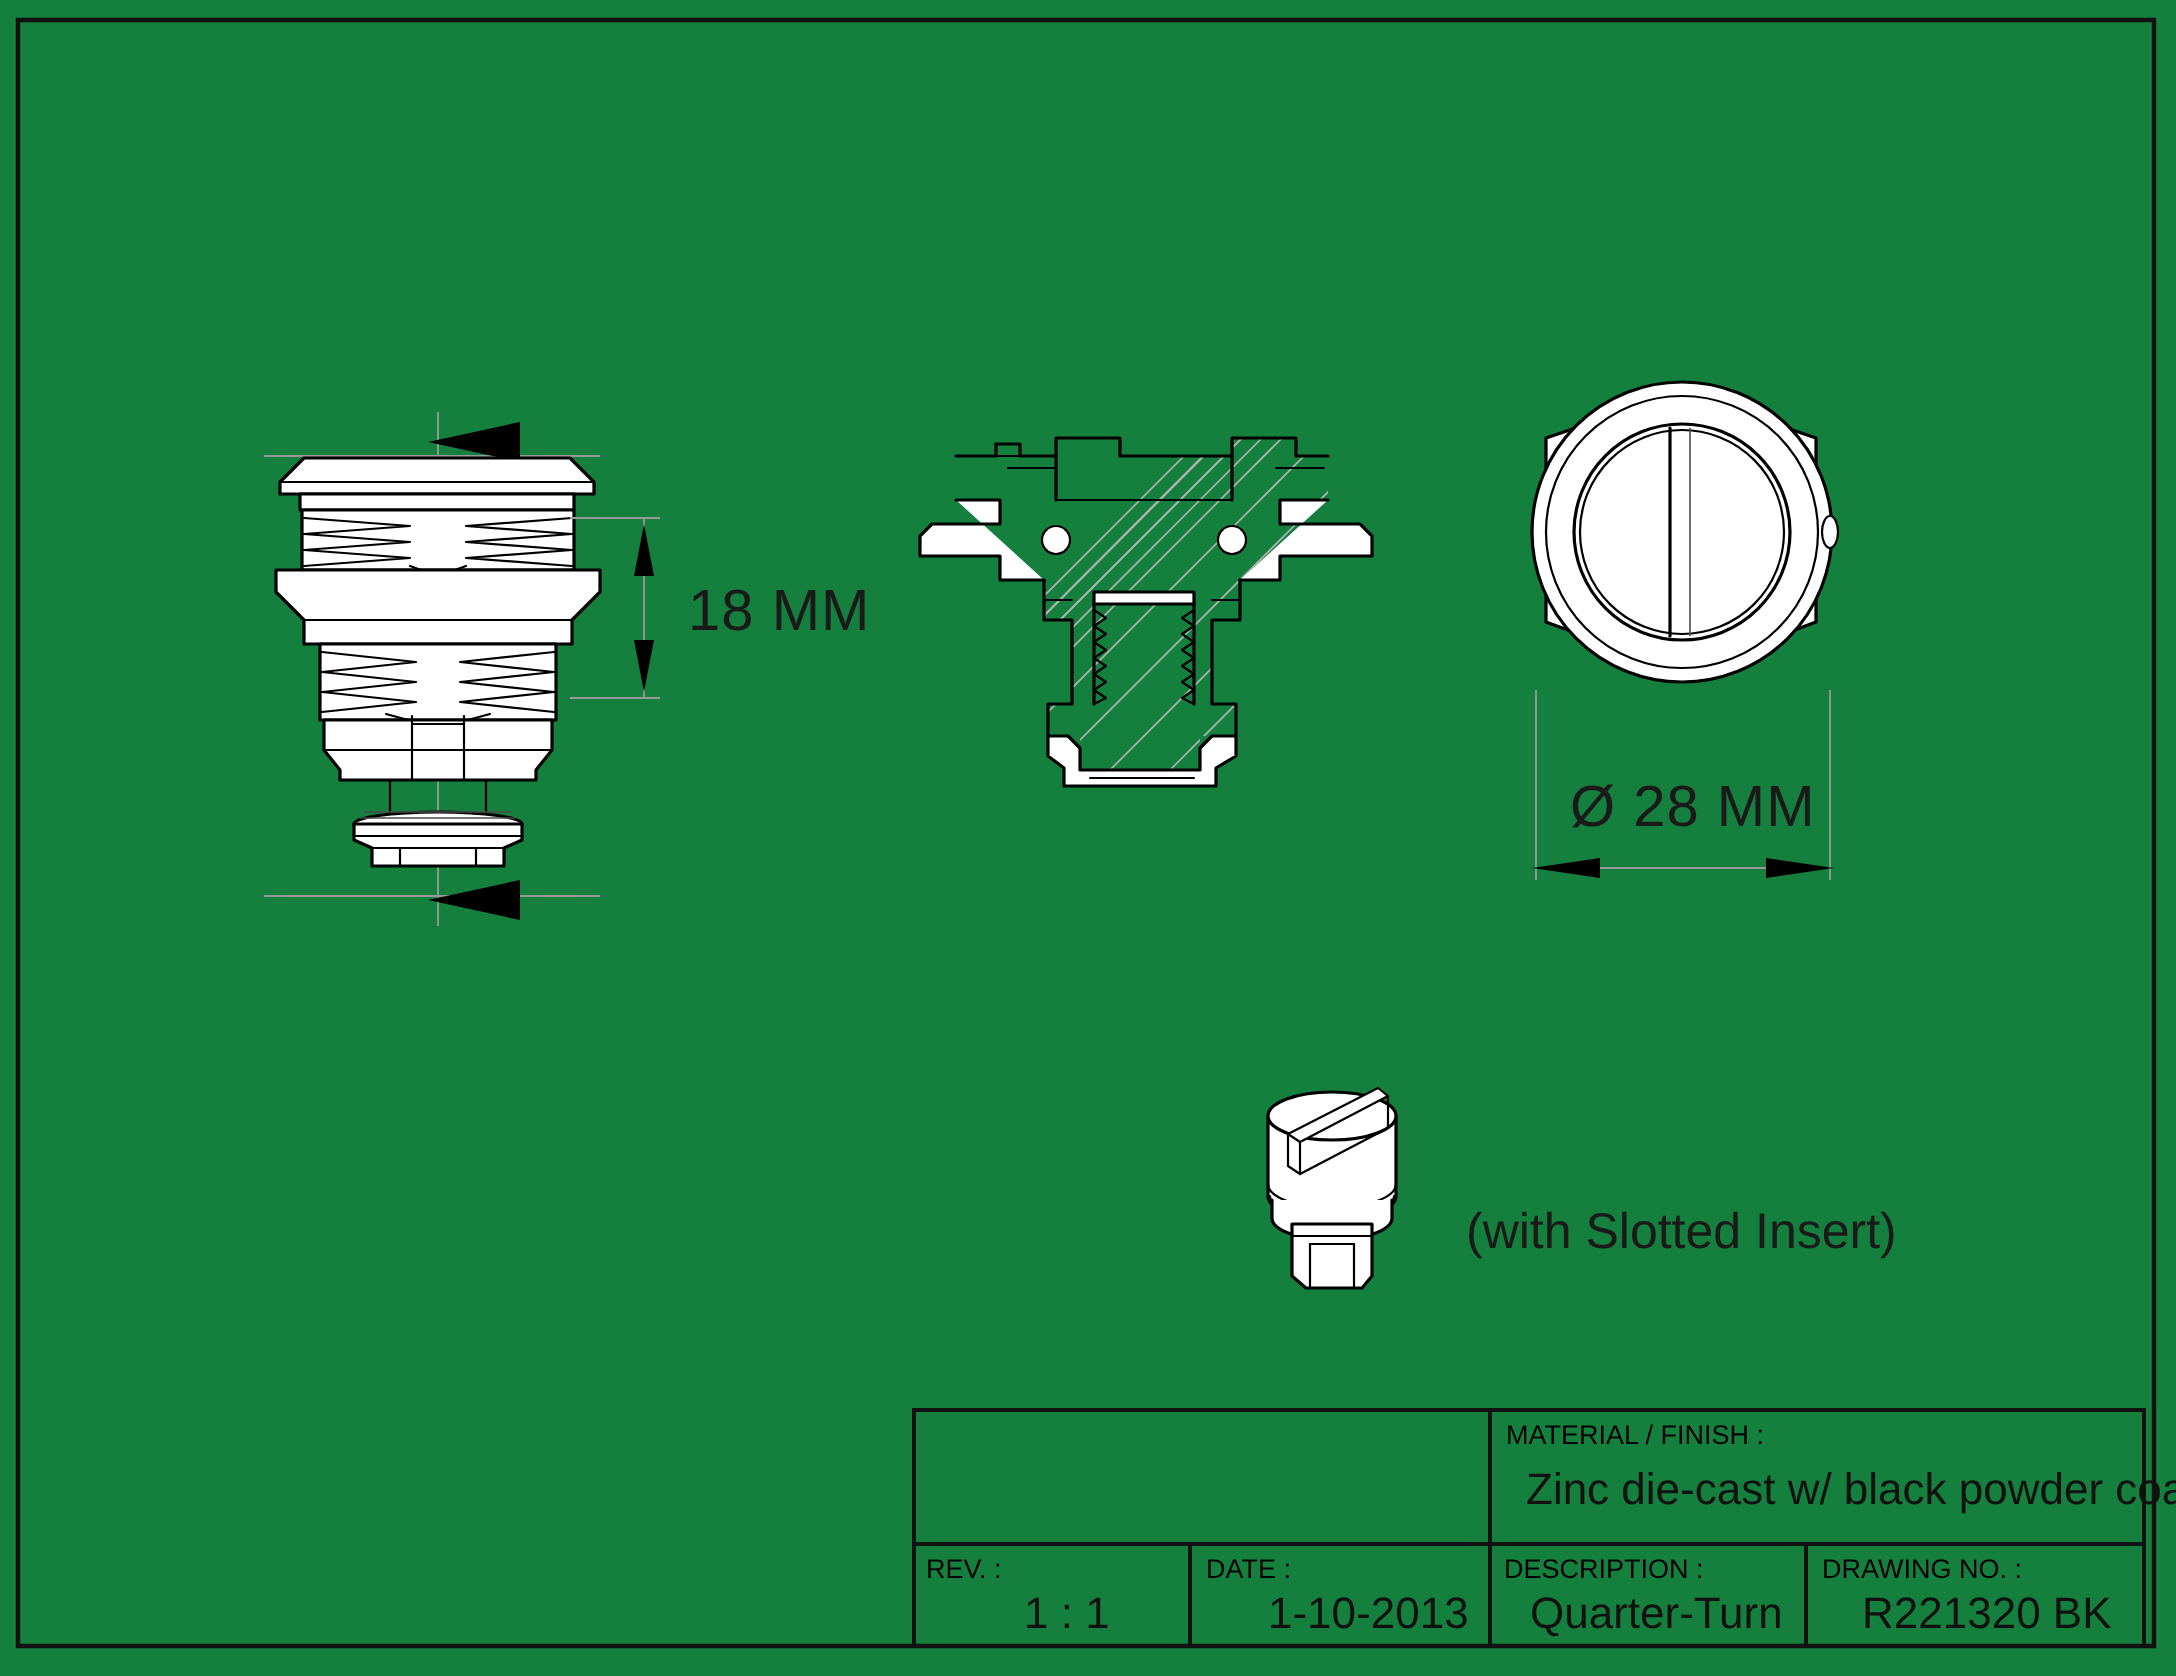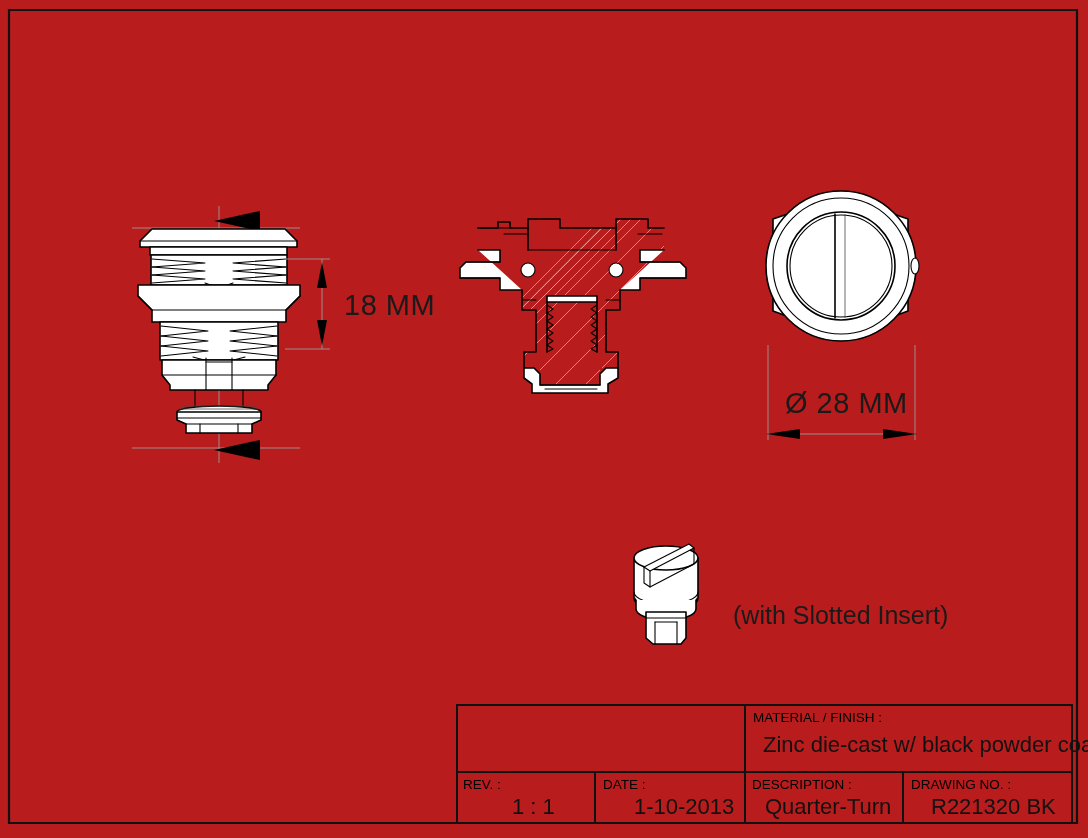--- a/index.html
+++ b/index.html
@@ -8,21 +8,21 @@
     background: #ffffff;
   }
   body {
     font-family: "Liberation Sans", sans-serif;
     color: #000000;
   }
   #sheet {
     position: relative;
     width: 1088px;
     height: 838px;
-    background: #b91c1c;
+    background: #15803d;
     overflow: hidden;
   }
   #sheet svg {
     position: absolute;
     top: 0;
     left: 0;
     width: 1088px;
     height: 838px;
   }
   .dim-text {

